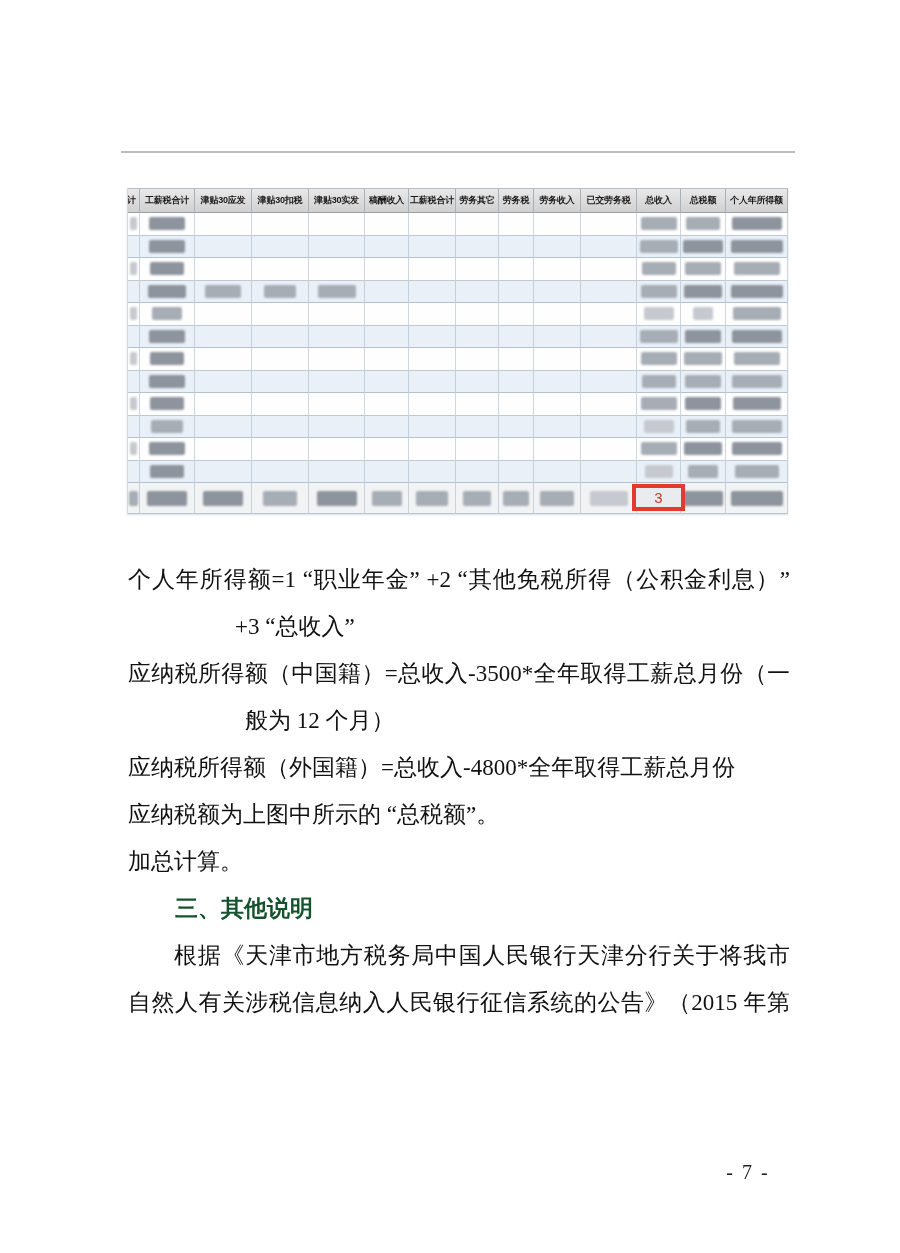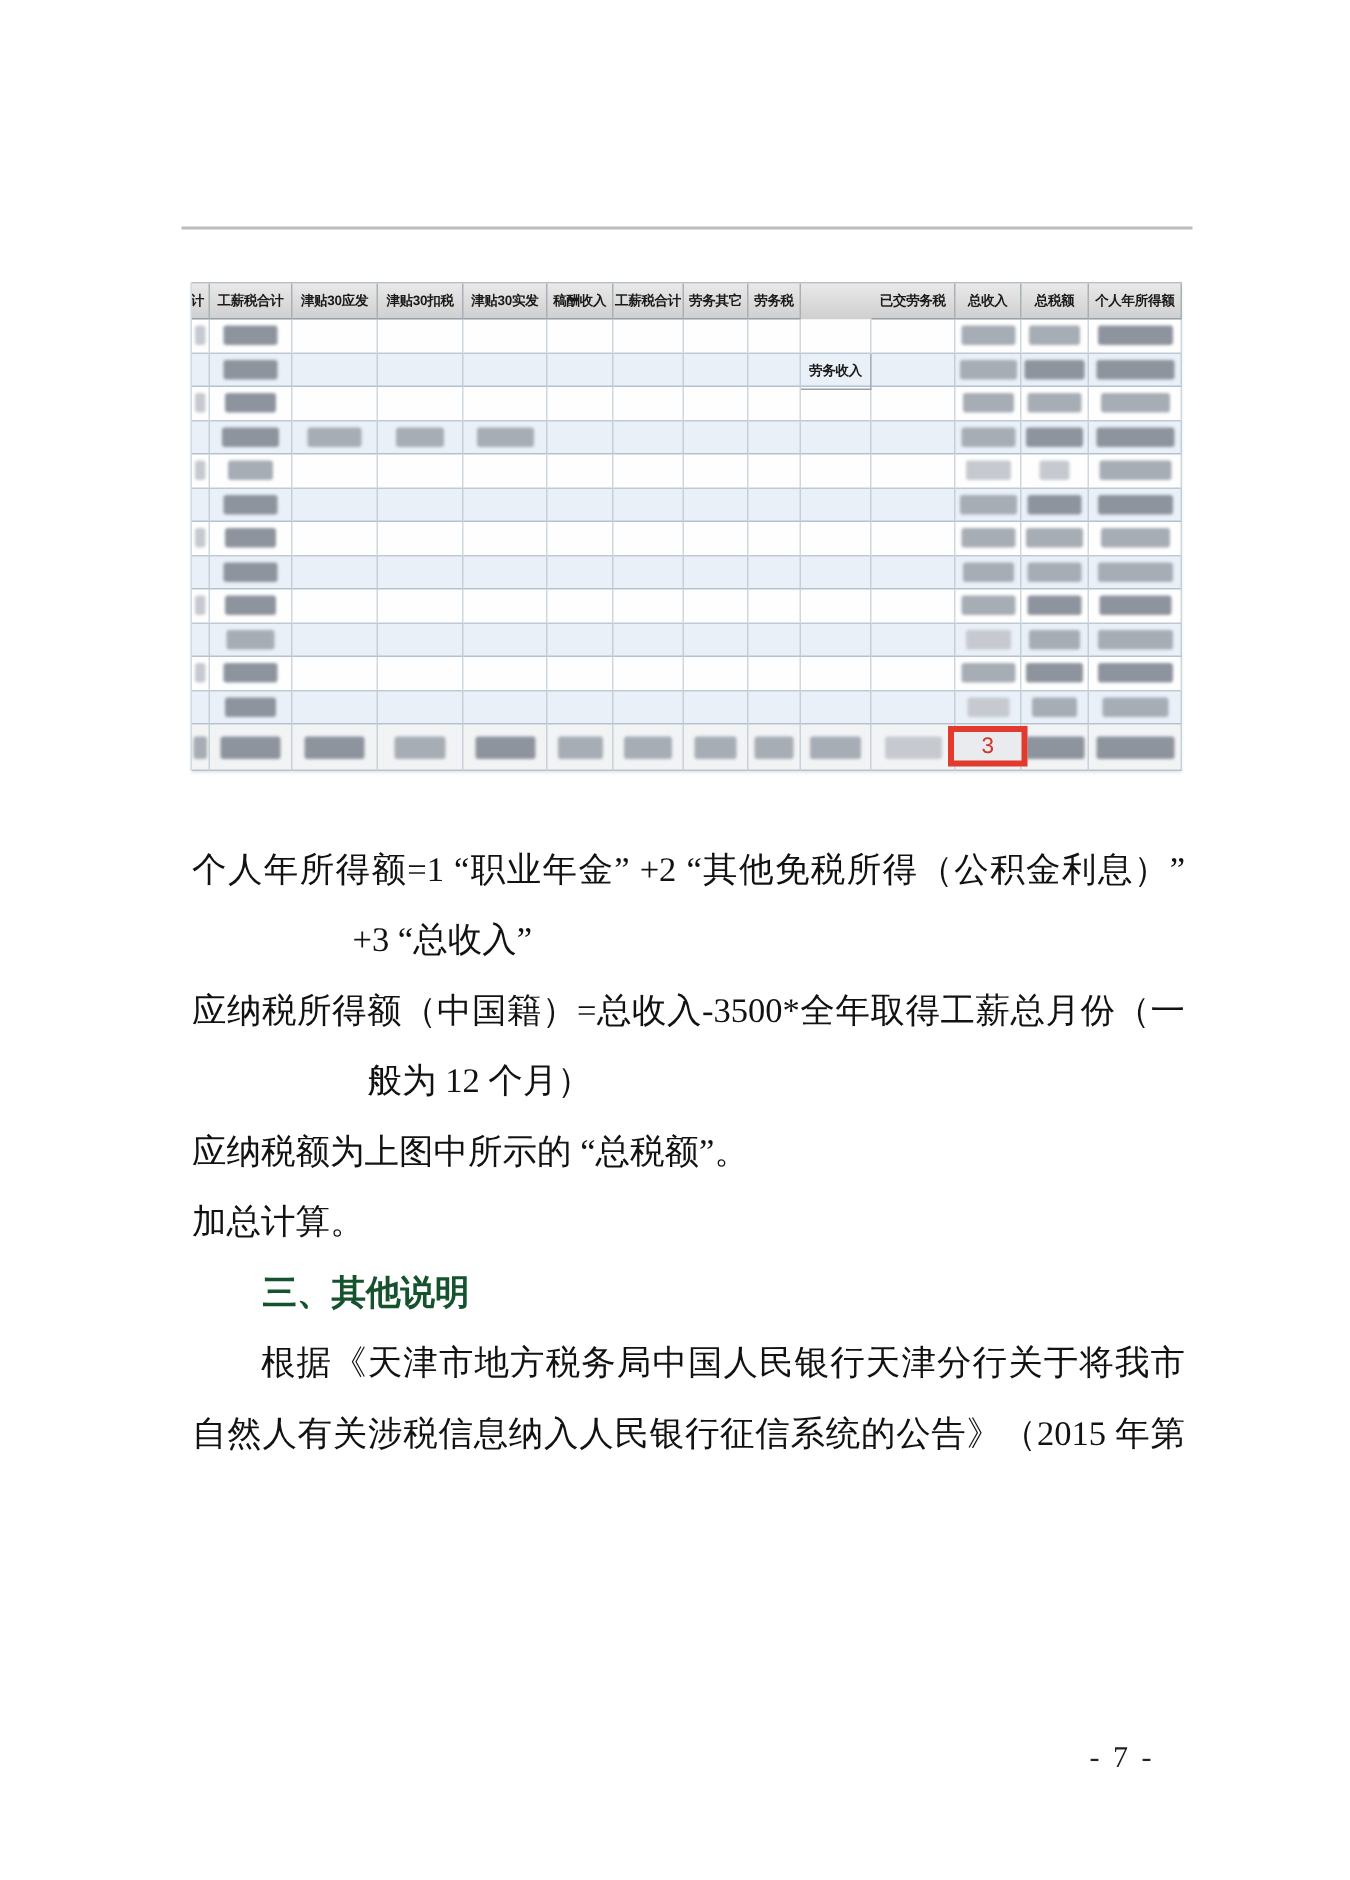--- a/index.html
+++ b/index.html
@@ -79,21 +79,21 @@
     <div class="t-header">
         <div class="t-hcell" style="width: 12px;"><span style="display: inline-block; margin-left: -4px;">计</span></div>
         <div class="t-hcell" style="width: 55px;"><span>工薪税合计</span></div>
         <div class="t-hcell" style="width: 57px;"><span>津贴30应发</span></div>
         <div class="t-hcell" style="width: 57px;"><span>津贴30扣税</span></div>
         <div class="t-hcell" style="width: 56px;"><span>津贴30实发</span></div>
         <div class="t-hcell" style="width: 44px;"><span>稿酬收入</span></div>
         <div class="t-hcell" style="width: 47px;"><span>工薪税合计</span></div>
         <div class="t-hcell" style="width: 43px;"><span>劳务其它</span></div>
         <div class="t-hcell" style="width: 35px;"><span>劳务税</span></div>
-        <div class="t-hcell" style="width: 47px; margin-top: 47px;"><span>劳务收入</span></div>
+        <div class="t-hcell" style="width: 47px;"><span>劳务收入</span></div>
         <div class="t-hcell" style="width: 56px;"><span>已交劳务税</span></div>
         <div class="t-hcell" style="width: 44px;"><span>总收入</span></div>
         <div class="t-hcell" style="width: 45px;"><span>总税额</span></div>
         <div class="t-hcell" style="width: 62px;"><span>个人年所得额</span></div>
       </div>
     <div>
         <div class="t-row">
           <div class="t-cell" style="width: 12px;">
             <div class="blk l" style="width: 7px;"></div>
           </div>
@@ -446,20 +446,21 @@
           </div>
         </div>
       </div>
   </div>
 
   <div class="doc">
       <div class="line j" style="padding-left: 0px;">个人年所得额=1 “职业年金” +2 “其他免税所得（公积金利息）”</div>
       <div class="line" style="padding-left: 107px;">+3 “总收入”</div>
       <div class="line j" style="padding-left: 0px;">应纳税所得额（中国籍）=总收入-3500*全年取得工薪总月份（一</div>
       <div class="line" style="padding-left: 117px;">般为 12 个月）</div>
+      <div class="line" style="padding-left: 0px;">应纳税所得额（外国籍）=总收入-4800*全年取得工薪总月份</div>
       <div class="line" style="padding-left: 0px;">应纳税额为上图中所示的 “总税额”。</div>
       <div class="line" style="padding-left: 0px;">加总计算。</div>
       <div class="line heading" style="padding-left: 47px;">三、其他说明</div>
       <div class="line j" style="padding-left: 46px;">根据《天津市地方税务局中国人民银行天津分行关于将我市</div>
       <div class="line j" style="padding-left: 0px;">自然人有关涉税信息纳入人民银行征信系统的公告》（2015 年第</div>
     </div>
 
   <div class="pageno">- 7 -</div>
 </div>
 

